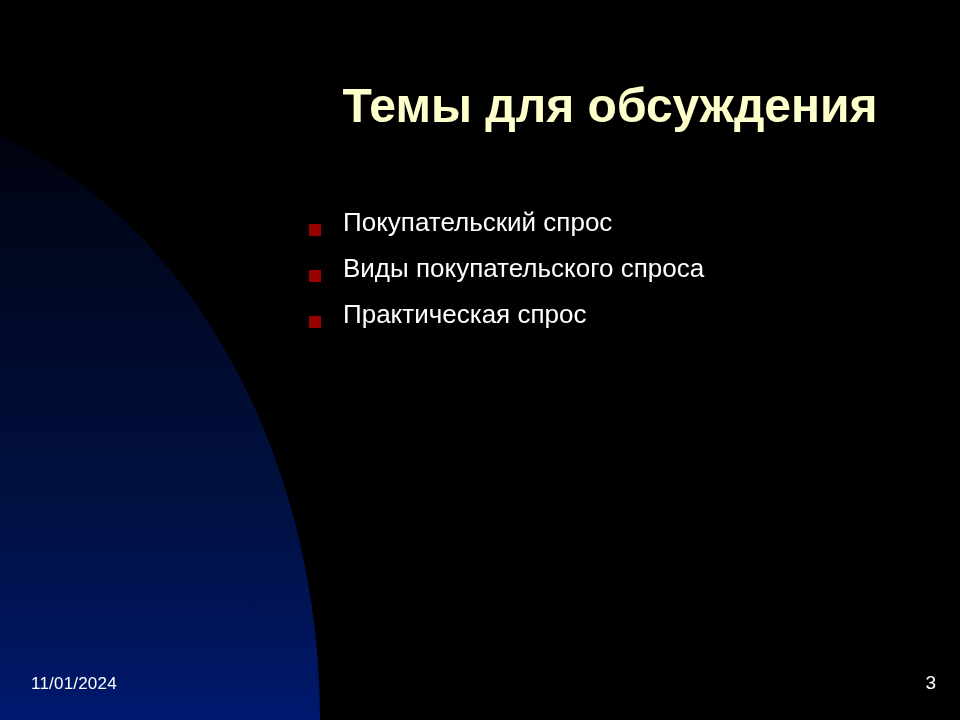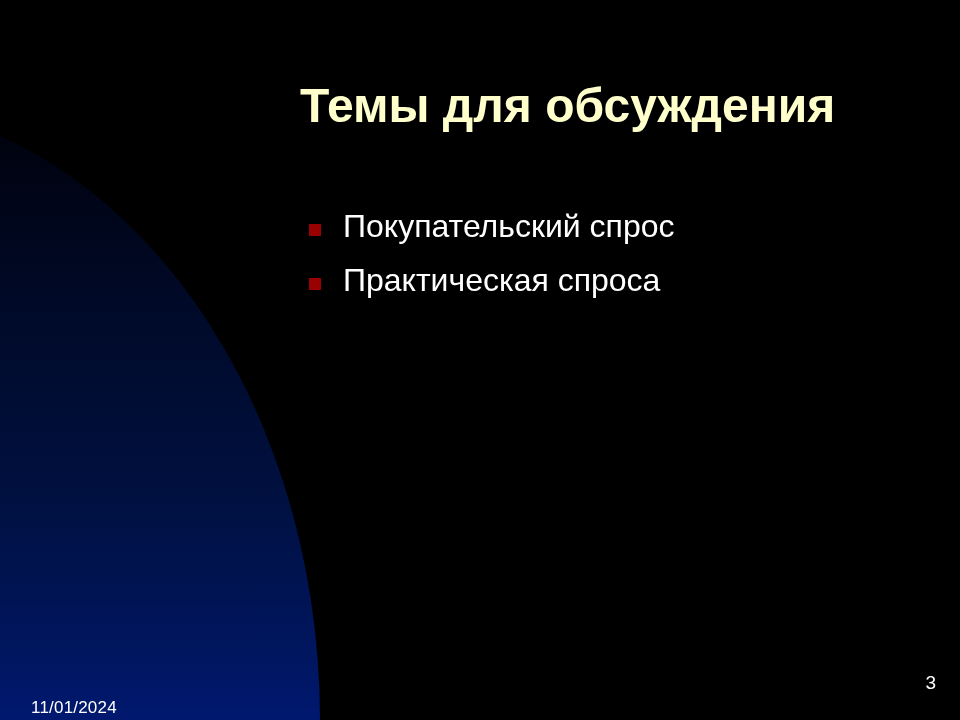--- a/index.html
+++ b/index.html
@@ -39,20 +39,21 @@
         #0a35de 100%);
     pointer-events: none;
   }
 
   
   .title {
     position: absolute;
     left: 300px;
     top: 80px;
     width: 620px;
+    text-align: center;
     color: #ffffcc;
     font-size: 48px;
     font-weight: bold;
     line-height: 1.1;
     letter-spacing: 0px;
     white-space: nowrap;
   }
 
   
   .body-list {
@@ -62,42 +63,41 @@
     width: 620px;
     margin: 0;
     padding: 0;
     list-style: none;
   }
   .bullet-row {
     position: relative;
     padding-left: 38px;
     margin-bottom: 11px;
     color: #ffffff;
-    font-size: 32px;
+    font-size: 26px;
     line-height: 1.34;
     font-weight: normal;
   }
   .bullet-marker {
     position: absolute;
     left: 4px;
     top: 19px;
     width: 12px;
     height: 12px;
     background: #990000;
   }
 
   
   .footer-date {
     position: absolute;
     left: 31px;
     top: 674px;
     color: #ffffff;
     font-size: 17px;
     letter-spacing: 0.2px;
-    margin-top: 24px;
   }
   .footer-page {
     position: absolute;
     right: 24px;
     top: 672px;
     color: #ffffff;
     font-size: 19px;
     text-align: right;
   }
 </style>
@@ -110,29 +110,33 @@
 
   <div class="title">Темы для обсуждения</div>
 
   <ul class="body-list">
 
     <li class="bullet-row">
       <span class="bullet-marker"></span>
       <span>Покупательский спрос</span>
     </li>
 
+    <li class="bullet-row">
+      <span class="bullet-marker"></span>
+      <span>Виды покупательского спроса</span>
+    </li>
 
 
     <li class="bullet-row">
       <span class="bullet-marker"></span>
     </li>
 
     <li class="bullet-row">
       <span class="bullet-marker"></span>
-      <span>Практическая спроса</span>
+      <span>Практическая спрос</span>
     </li>
 
   </ul>
 
   <div class="footer-date">11/01/2024</div>
 
   <div class="footer-page">3</div>
 
 </div>
 

